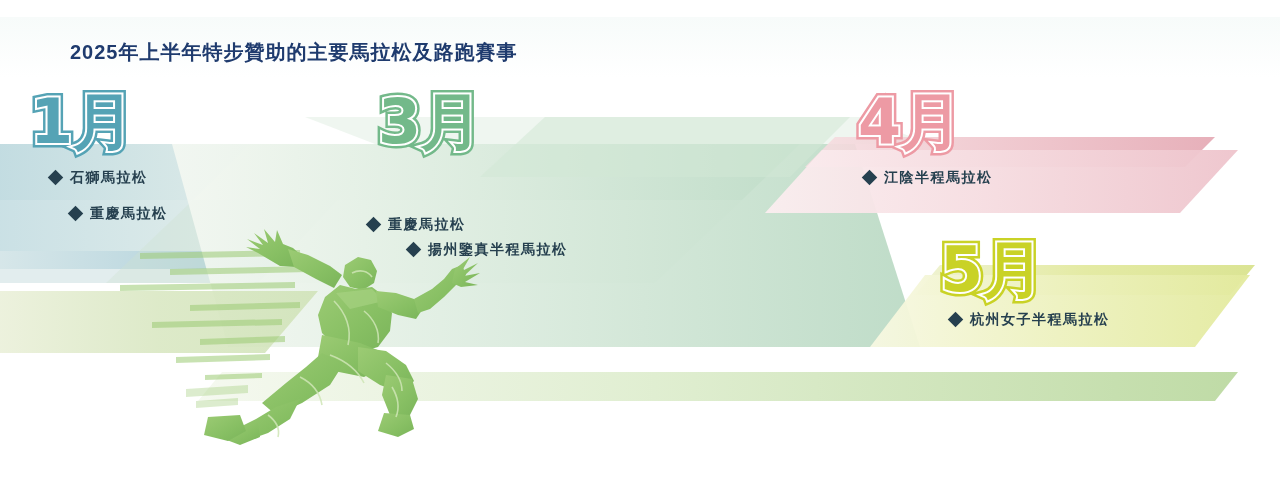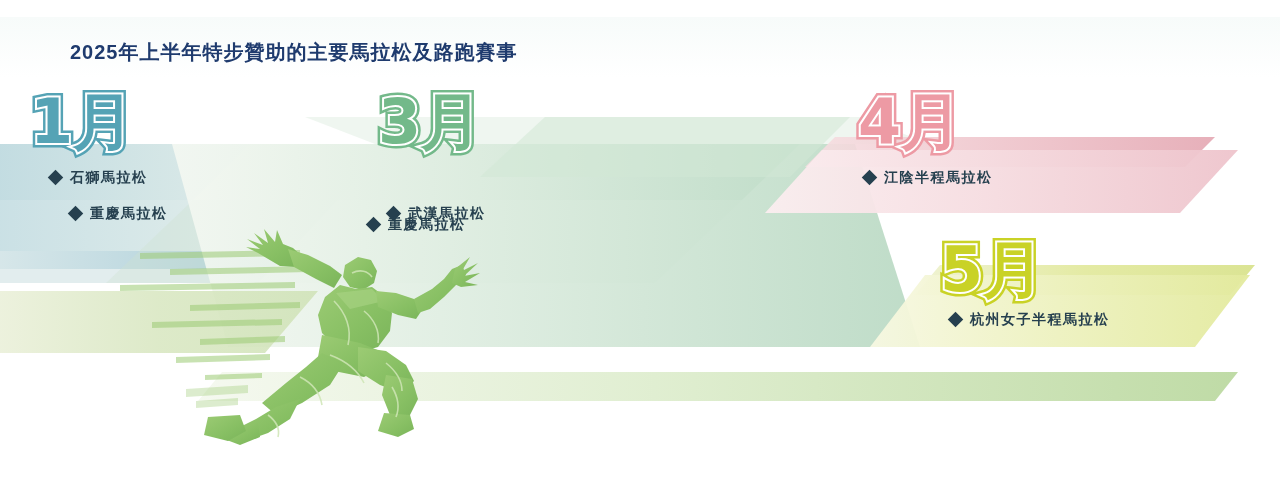--- a/index.html
+++ b/index.html
@@ -279,22 +279,22 @@
   <div class="evt" style="left:50px;top:152px;">
     <span class="dia"></span><span class="txt">石獅馬拉松</span>
   </div>
   <div class="evt" style="left:70px;top:188px;">
     <span class="dia"></span><span class="txt">重慶馬拉松</span>
   </div>
 
   <div class="evt" style="left:368px;top:152px;margin-top:47px;">
     <span class="dia"></span><span class="txt">重慶馬拉松</span>
   </div>
-  <div class="evt" style="left:388px;top:188px;">
-    <span class="dia"></span><span class="txt">武漢馬拉松</span>
+  <div class="evt" style="left:408px;top:224px;">
+    <span class="dia"></span><span class="txt">揚州鑒真半程馬拉松</span>
   </div>
 
   <div class="evt" style="left:864px;top:152px;">
     <span class="dia"></span><span class="txt">江陰半程馬拉松</span>
   </div>
 
   <div class="evt" style="left:950px;top:294px;text-align:right;">
     <span class="dia"></span><span class="txt">杭州女子半程馬拉松</span>
   </div>
 

